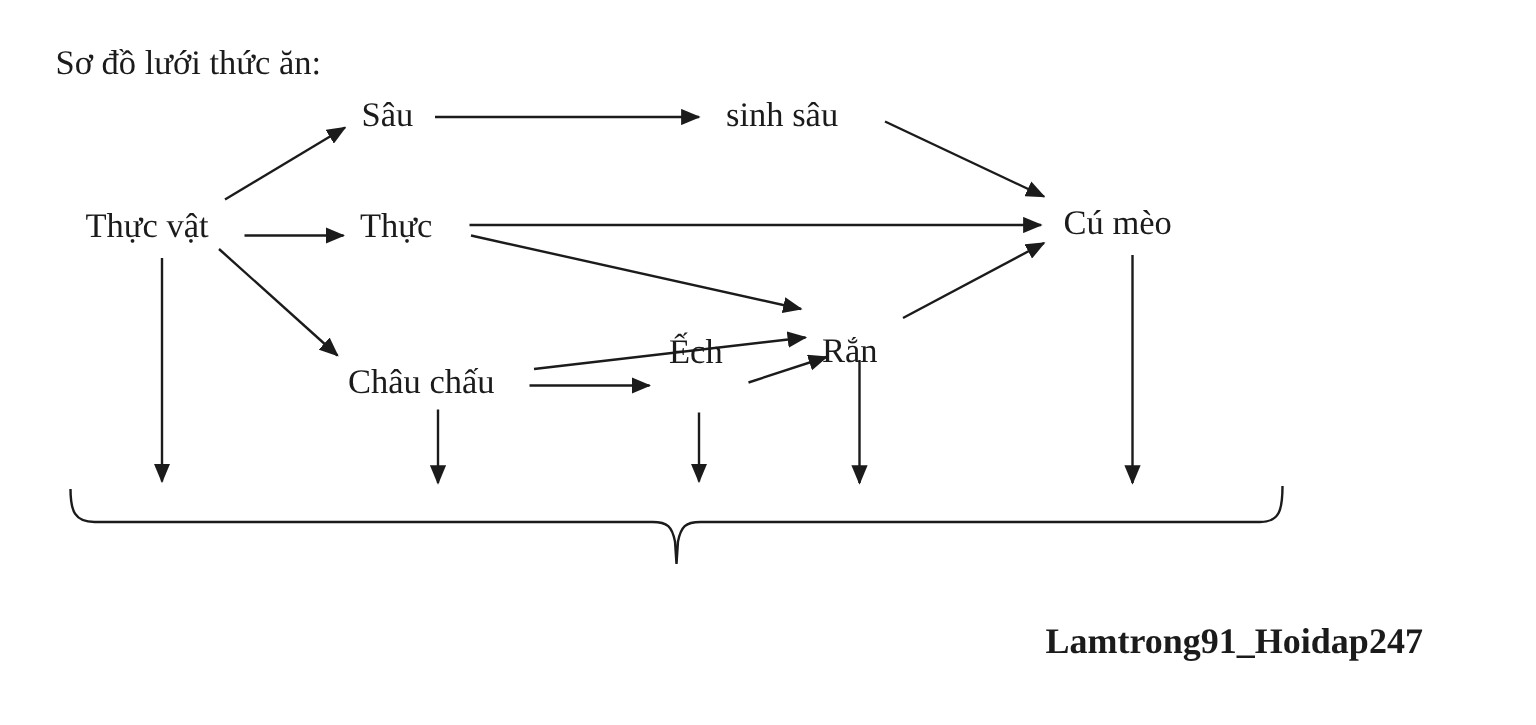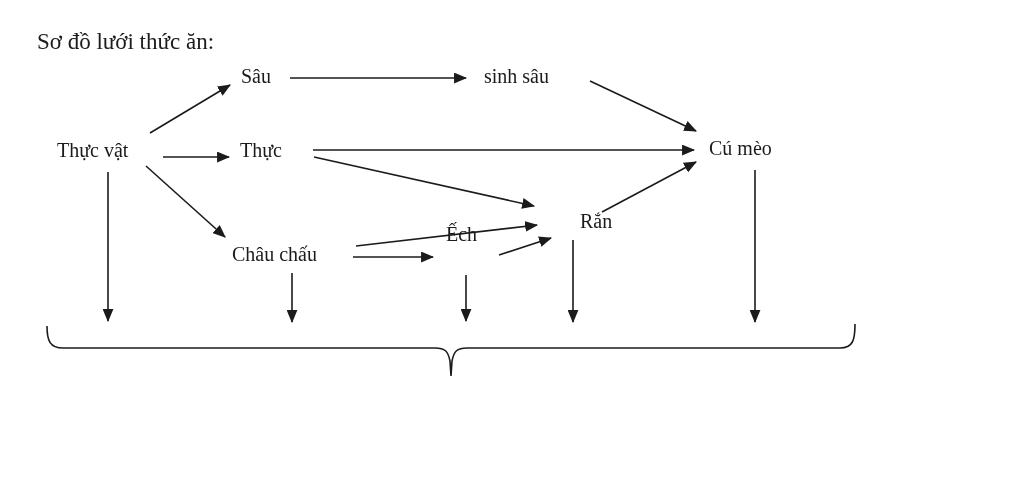--- a/index.html
+++ b/index.html
@@ -16,21 +16,21 @@
     font-family: "Liberation Serif", serif;
     color: #1b1b1b;
   }
   #arrow-layer {
     position: absolute;
     left: 0;
     top: 0;
   }
   .lbl {
     position: absolute;
-    font-size: 20px;
+    font-size: 23px;
     line-height: 27px;
     white-space: nowrap;
     color: #1b1b1b;
   }
   .lbl.title {
     font-size: 23px;
   }
   .lbl.watermark {
     font-weight: bold;
     font-size: 24px;
@@ -89,19 +89,20 @@
   <div class="lbl" style="left:241px; top:63px;">Sâu</div>
 
   <div class="lbl" style="left:484px; top:63px;">sinh sâu</div>
 
   <div class="lbl" style="left:240px; top:137px;">Thực</div>
 
   <div class="lbl" style="left:232px; top:241px;">Châu chấu</div>
 
   <div class="lbl" style="left:446px; top:221px;">Ếch</div>
 
-  <div class="lbl" style="left:548px; top:208px;margin-left:32px;">Rắn</div>
+  <div class="lbl" style="left:548px; top:220px;">Rắn</div>
 
   <div class="lbl" style="left:709px; top:135px;">Cú mèo</div>
 
 
+  <div class="lbl watermark" style="left:697px; top:415px;">Lamtrong91_Hoidap247</div>
 
 </div>
 
 </body></html>

